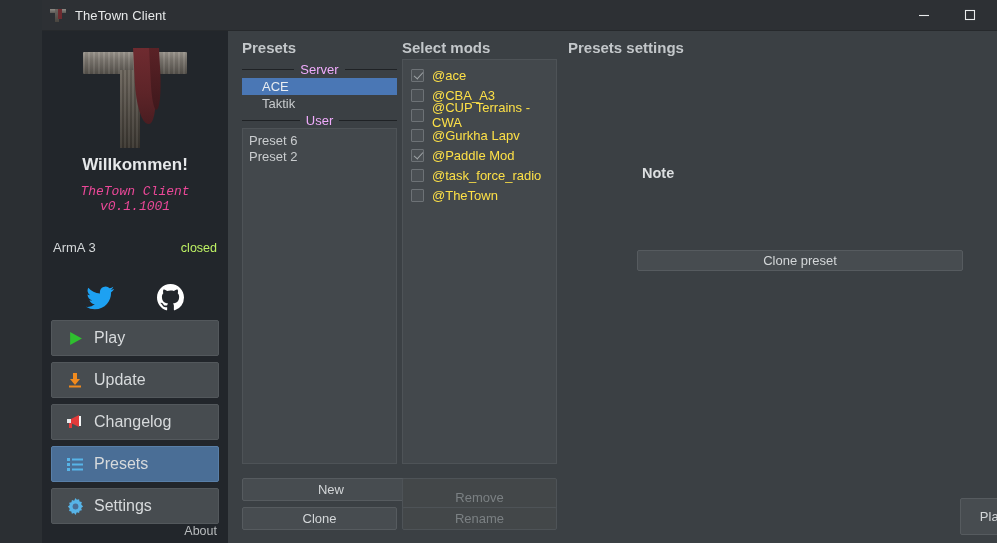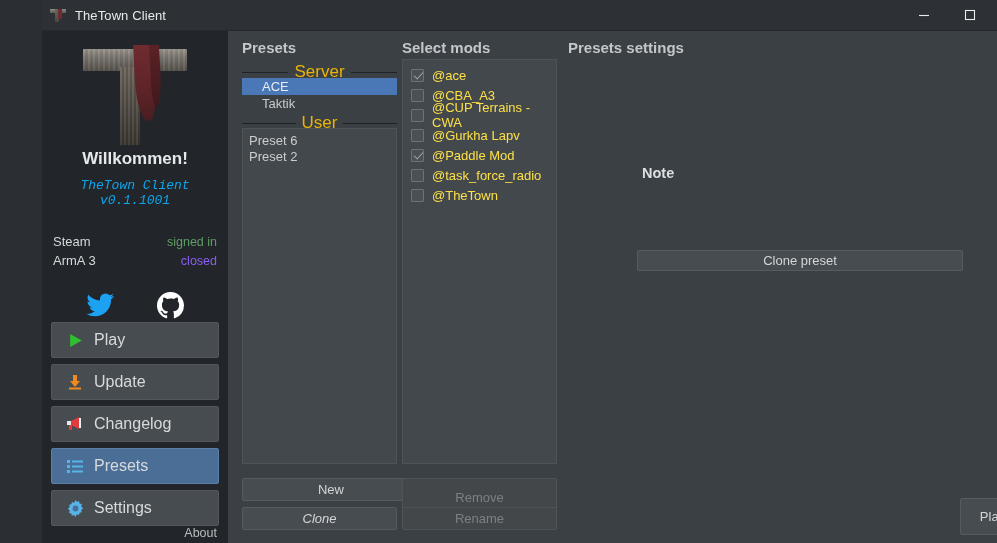--- a/index.html
+++ b/index.html
@@ -89,21 +89,21 @@
   .logo .lcloth:after {
     content:""; position:absolute; right:-6px; top:0; width:10px; height:62px;
     background: linear-gradient(180deg,#5a2226,#3f181c);
     border-radius: 0 0 60% 40%;
   }
   .welcome {
     text-align: center; color: #e6e8ea; font-size: 17px; font-weight: bold;
     margin-top: 2px;
   }
   .version {
-    text-align: center; color: #0ea5e9; font-size: 13px;
+    text-align: center; color: #ec4899; font-size: 13px;
     font-family: "Liberation Mono", monospace; font-style: italic;
     margin-top: 9px;
   }
   .status-list { margin-top: 24px; }
   .status-row {
     display: flex; justify-content: space-between; align-items: baseline;
     font-size: 13px; color: #d5d8da; padding: 2px 2px 2px 2px;
   }
   .status-row .val { font-size: 12.5px; }
 
@@ -134,21 +134,21 @@
     position: absolute; color: #c3c7ca; font-size: 15px; font-weight: bold;
   }
 
   .panel {
     position: absolute;
     background: #43484c; border: 1px solid #4e5357;
   }
 
   .sep {
     position: absolute; display: flex; align-items: center;
-    color: #eab308; font-size: 17px;
+    color: #f0abfc; font-size: 13px;
   }
   .sep .line { flex: 1; height: 1px; background: #1f2225; }
   .sep .lbl { padding: 0 6px; }
 
   .srv-list { position: absolute; }
   .srv-row {
     height: 17px; font-size: 13px; color: #c7cacc;
     padding-left: 20px; line-height: 17px;
   }
   .srv-row.sel { background: #4a77b5; color: #e9edf1; }
@@ -228,26 +228,22 @@
           <div class="lpost"></div>
           <div class="lcloth"></div>
         </div>
       </div>
 
       <div class="welcome">Willkommen!</div>
       <div class="version">TheTown Client v0.1.1001</div>
 
       <div class="status-list">
         <div class="status-row">
-          <span>Steam</span>
-          <span class="val" style="color:#5e9e62">signed in</span>
-        </div>
-        <div class="status-row">
           <span>ArmA 3</span>
-          <span class="val" style="color:#8b5cf6">closed</span>
+          <span class="val" style="color:#bef264">closed</span>
         </div>
       </div>
 
       <div class="socials">
         <a class="social">
           <svg width="28" height="24" viewBox="0 0 24 20">
             <path fill="#1da1f2" d="M24 2.3c-.9.4-1.8.7-2.8.8 1-.6 1.8-1.6 2.2-2.7-1 .6-2 1-3.1 1.2A4.9 4.9 0 0 0 11.9 5c0 .4 0 .8.1 1.1C8 5.9 4.4 4 2 1.2a4.9 4.9 0 0 0 1.5 6.5c-.8 0-1.5-.2-2.2-.6 0 2.4 1.7 4.4 3.9 4.8-.4.1-.9.2-1.3.2-.3 0-.6 0-.9-.1.6 2 2.5 3.4 4.6 3.4A9.9 9.9 0 0 1 0 17.5 13.9 13.9 0 0 0 7.5 19.7c9.1 0 14-7.5 14-14v-.6c1-.7 1.8-1.6 2.5-2.6z"></path>
           </svg>
         </a>
         <a class="social">
@@ -334,21 +330,21 @@
         <span class="lbl">User</span>
         <span class="line"></span>
       </div>
 
       <div class="panel" style="left:14px; top:97px; width:155px; height:336px; padding-top:4px;">
         <div class="list-row">Preset 6</div>
         <div class="list-row">Preset 2</div>
       </div>
 
       <div class="btn" style="position:absolute; left:14px; top:447px; width:178px; height:23px;">New</div>
-      <div class="btn" style="position:absolute; left:14px; top:476px; width:155px; height:23px;font-style:italic;">Clone</div>
+      <div class="btn" style="position:absolute; left:14px; top:476px; width:155px; height:23px;">Clone</div>
 
       <div class="col-title" style="left:174px; top:8px;">Select mods</div>
 
       <div class="panel" style="left:174px; top:28px; width:155px; height:405px; padding-top:5px;">
         <div class="mod-row">
           <span class="cbox checked"></span>
           <span>@ace</span>
         </div>
         <div class="mod-row">
           <span class="cbox"></span>

